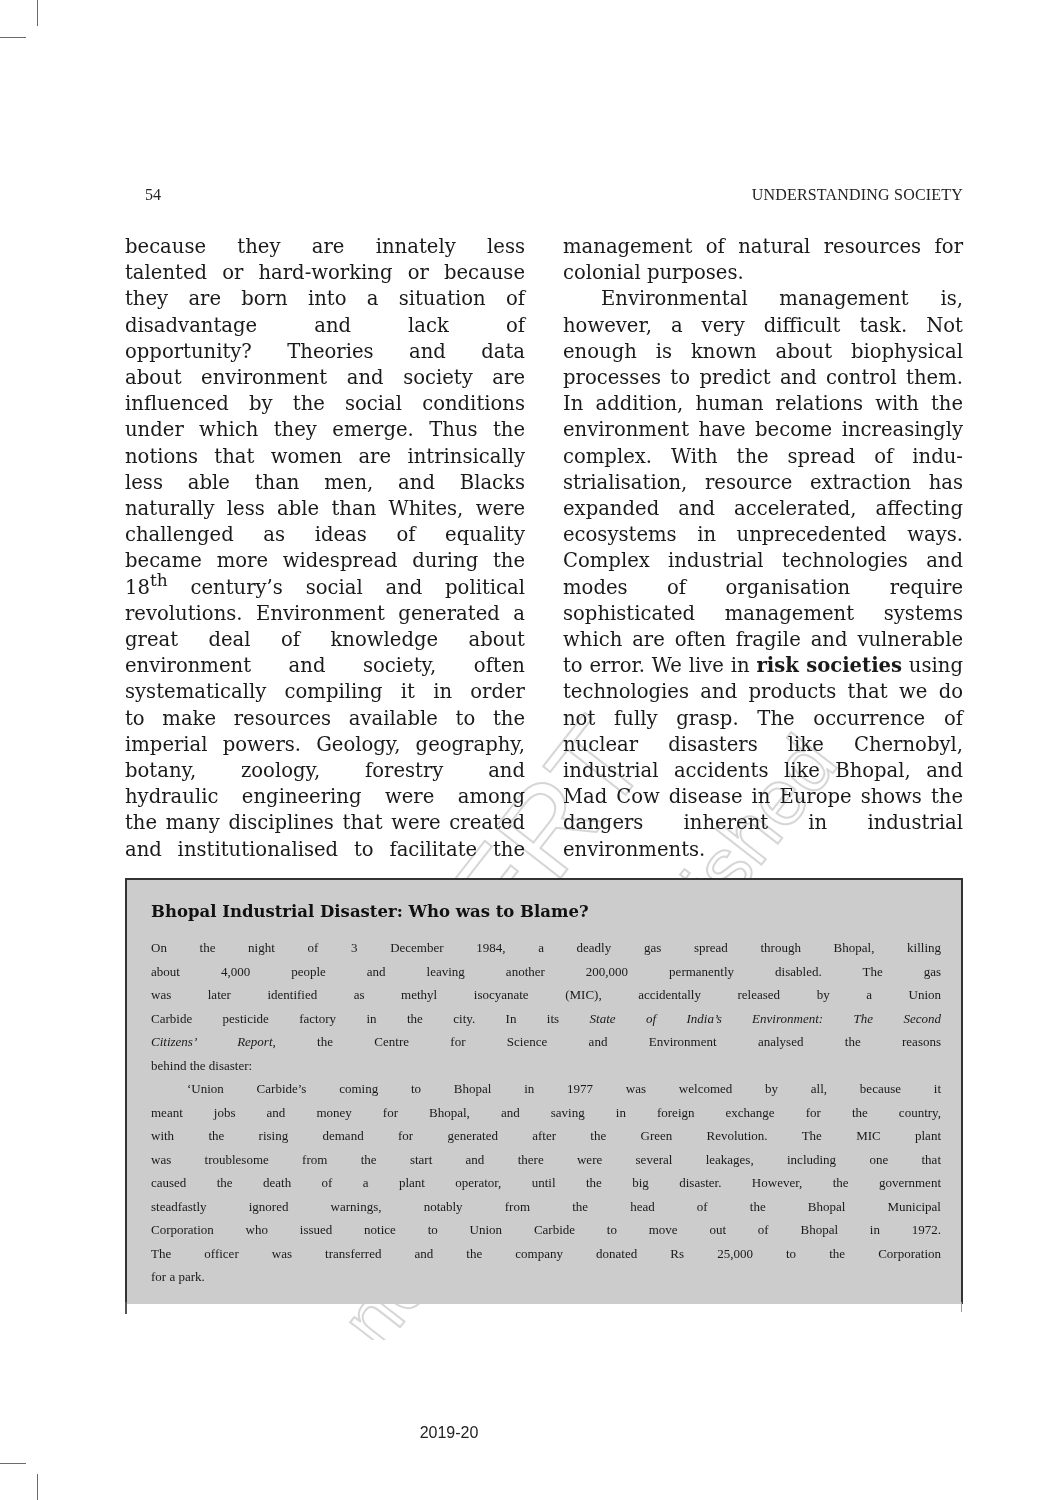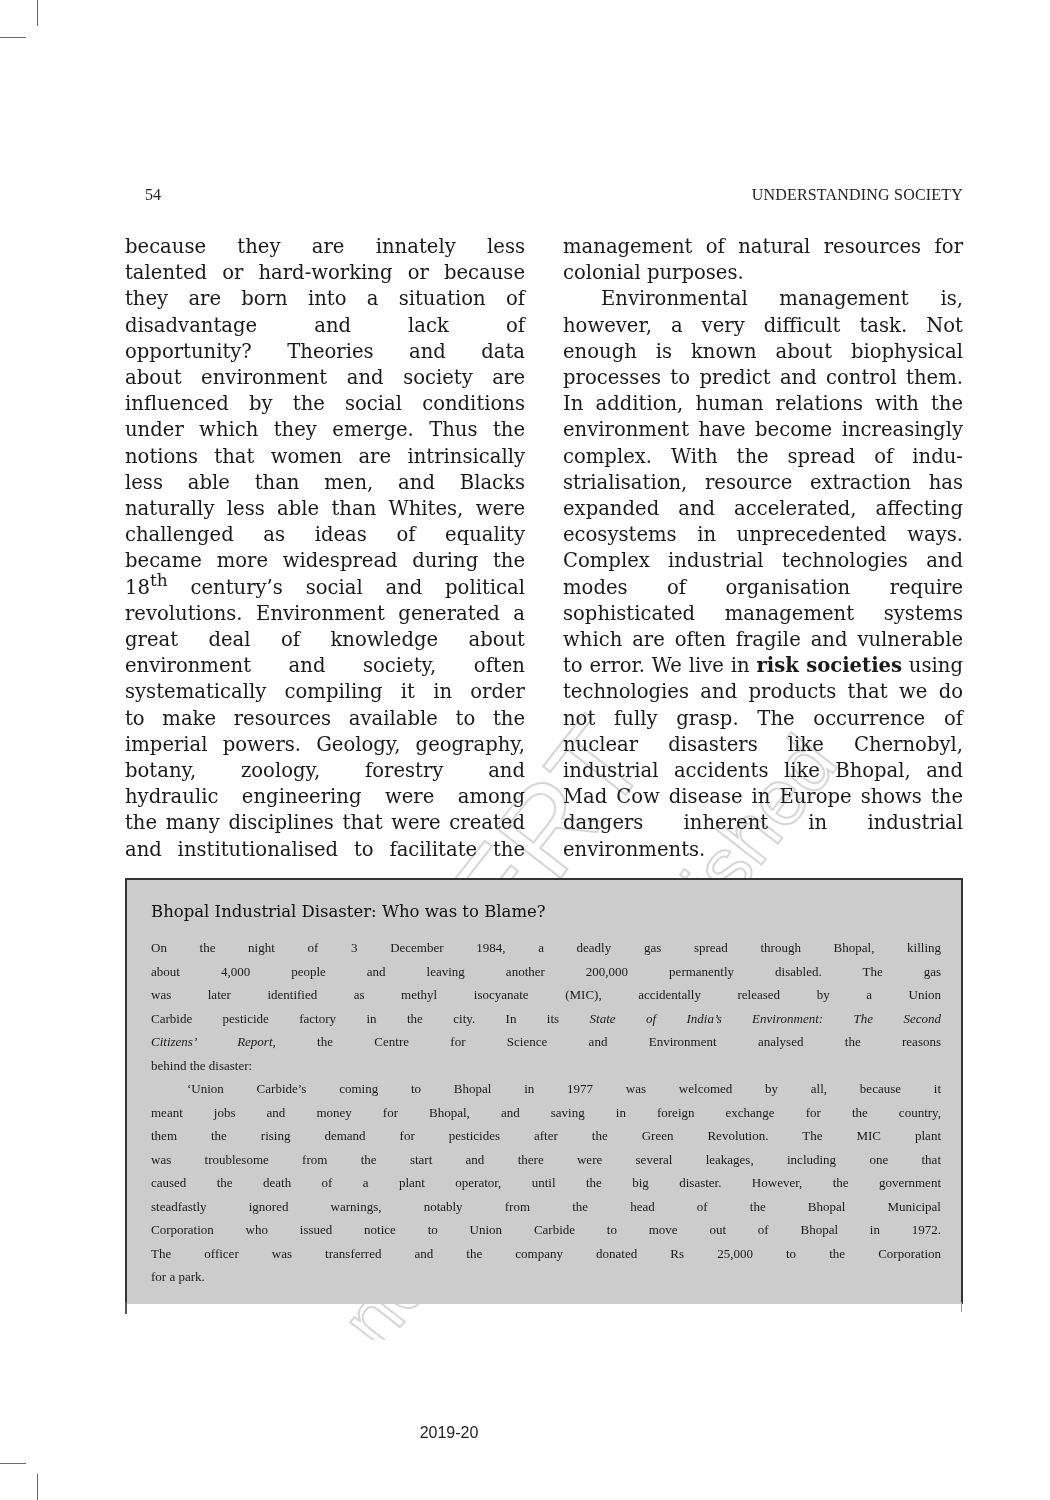--- a/index.html
+++ b/index.html
@@ -12,21 +12,21 @@
     .col-left { left:125px; }
     .col-right { left:563px; }
     .indent { text-indent:38px; }
     .col .line { display:block; text-align:justify; text-align-last:justify; white-space:nowrap; }
     .col .line.last { text-align-last:left; }
     sup { font-size:17px; line-height:0; vertical-align:8px; }
     .bold { font-weight:bold; }
     .box { position:absolute; left:125px; top:878px; width:838px; height:426px; background:#cccccc; border-top:2px solid #333; border-left:2px solid #333; border-right:2px solid #333; box-sizing:border-box; }
     .box-tail-l { position:absolute; left:125px; top:1302px; width:2px; height:12px; background:#555; }
     .box-tail-r { position:absolute; left:961px; top:1302px; width:1px; height:10px; background:#999; }
-    .box-title { position:absolute; left:24px; top:22px; font-family:"DejaVu Serif", serif; font-weight:normal; font-size:16.5px; color:#111; }
+    .box-title { position:absolute; left:24px; top:22px; font-family:"DejaVu Serif", serif; font-weight:bold; font-size:16.5px; color:#111; }
     .box-body { position:absolute; left:24px; top:56px; width:790px; font-family:"Liberation Serif", serif; font-size:13px; line-height:23.5px; color:#1a1a1a; }
     .box-body .line { display:block; text-align:justify; text-align-last:justify; white-space:nowrap; }
     .box-body .line.last { text-align-last:left; }
     .box-body .ind { padding-left:36px; }
     .footer-year { position:absolute; top:1424px; left:0; width:898px; text-align:center; font-family:"Liberation Sans", sans-serif; font-size:16px; color:#222; }
     .watermark { position:absolute; left:200px; top:580px; width:720px; height:760px; pointer-events:none; }
     .watermark text { font-family:"Liberation Sans", sans-serif; font-size:120px; fill:none; stroke:#d6d6d6; stroke-width:2; }
   </style>
 </head>
 <body>
@@ -106,21 +106,21 @@
   <div class="box-title">Bhopal Industrial Disaster: Who was to Blame?</div>
   <div class="box-body">
     <span class="line">On the night of 3 December 1984, a deadly gas spread through Bhopal, killing</span>
     <span class="line">about 4,000 people and leaving another 200,000 permanently disabled.  The gas</span>
     <span class="line">was later identified as methyl isocyanate (MIC), accidentally released by a Union</span>
     <span class="line"><span>Carbide pesticide factory in the city.  In its </span><i>State of India’s Environment: The Second</i></span>
     <span class="line"><i>Citizens’ Report</i><span>, the Centre for Science and Environment analysed the reasons</span></span>
     <span class="line last">behind the disaster:</span>
     <span class="line ind">‘Union Carbide’s coming to Bhopal in 1977 was welcomed by all, because it</span>
     <span class="line">meant jobs and money for Bhopal, and saving in foreign exchange for the country,</span>
-    <span class="line">them the rising demand for pesticides after the Green Revolution.  The MIC plant</span>
+    <span class="line">with the rising demand for generated after the Green Revolution.  The MIC plant</span>
     <span class="line">was troublesome from the start and there were several leakages, including one that</span>
     <span class="line">caused the death of a plant operator, until the big disaster.  However, the government</span>
     <span class="line">steadfastly ignored warnings, notably from the head of the Bhopal Municipal</span>
     <span class="line">Corporation who issued notice to Union Carbide to move out of Bhopal in 1972.</span>
     <span class="line">The officer was transferred and the company donated Rs 25,000 to the Corporation</span>
     <span class="line last">for a park.</span>
   </div>
 </div>
 <div class="box-tail-l"></div>
 <div class="box-tail-r"></div>

